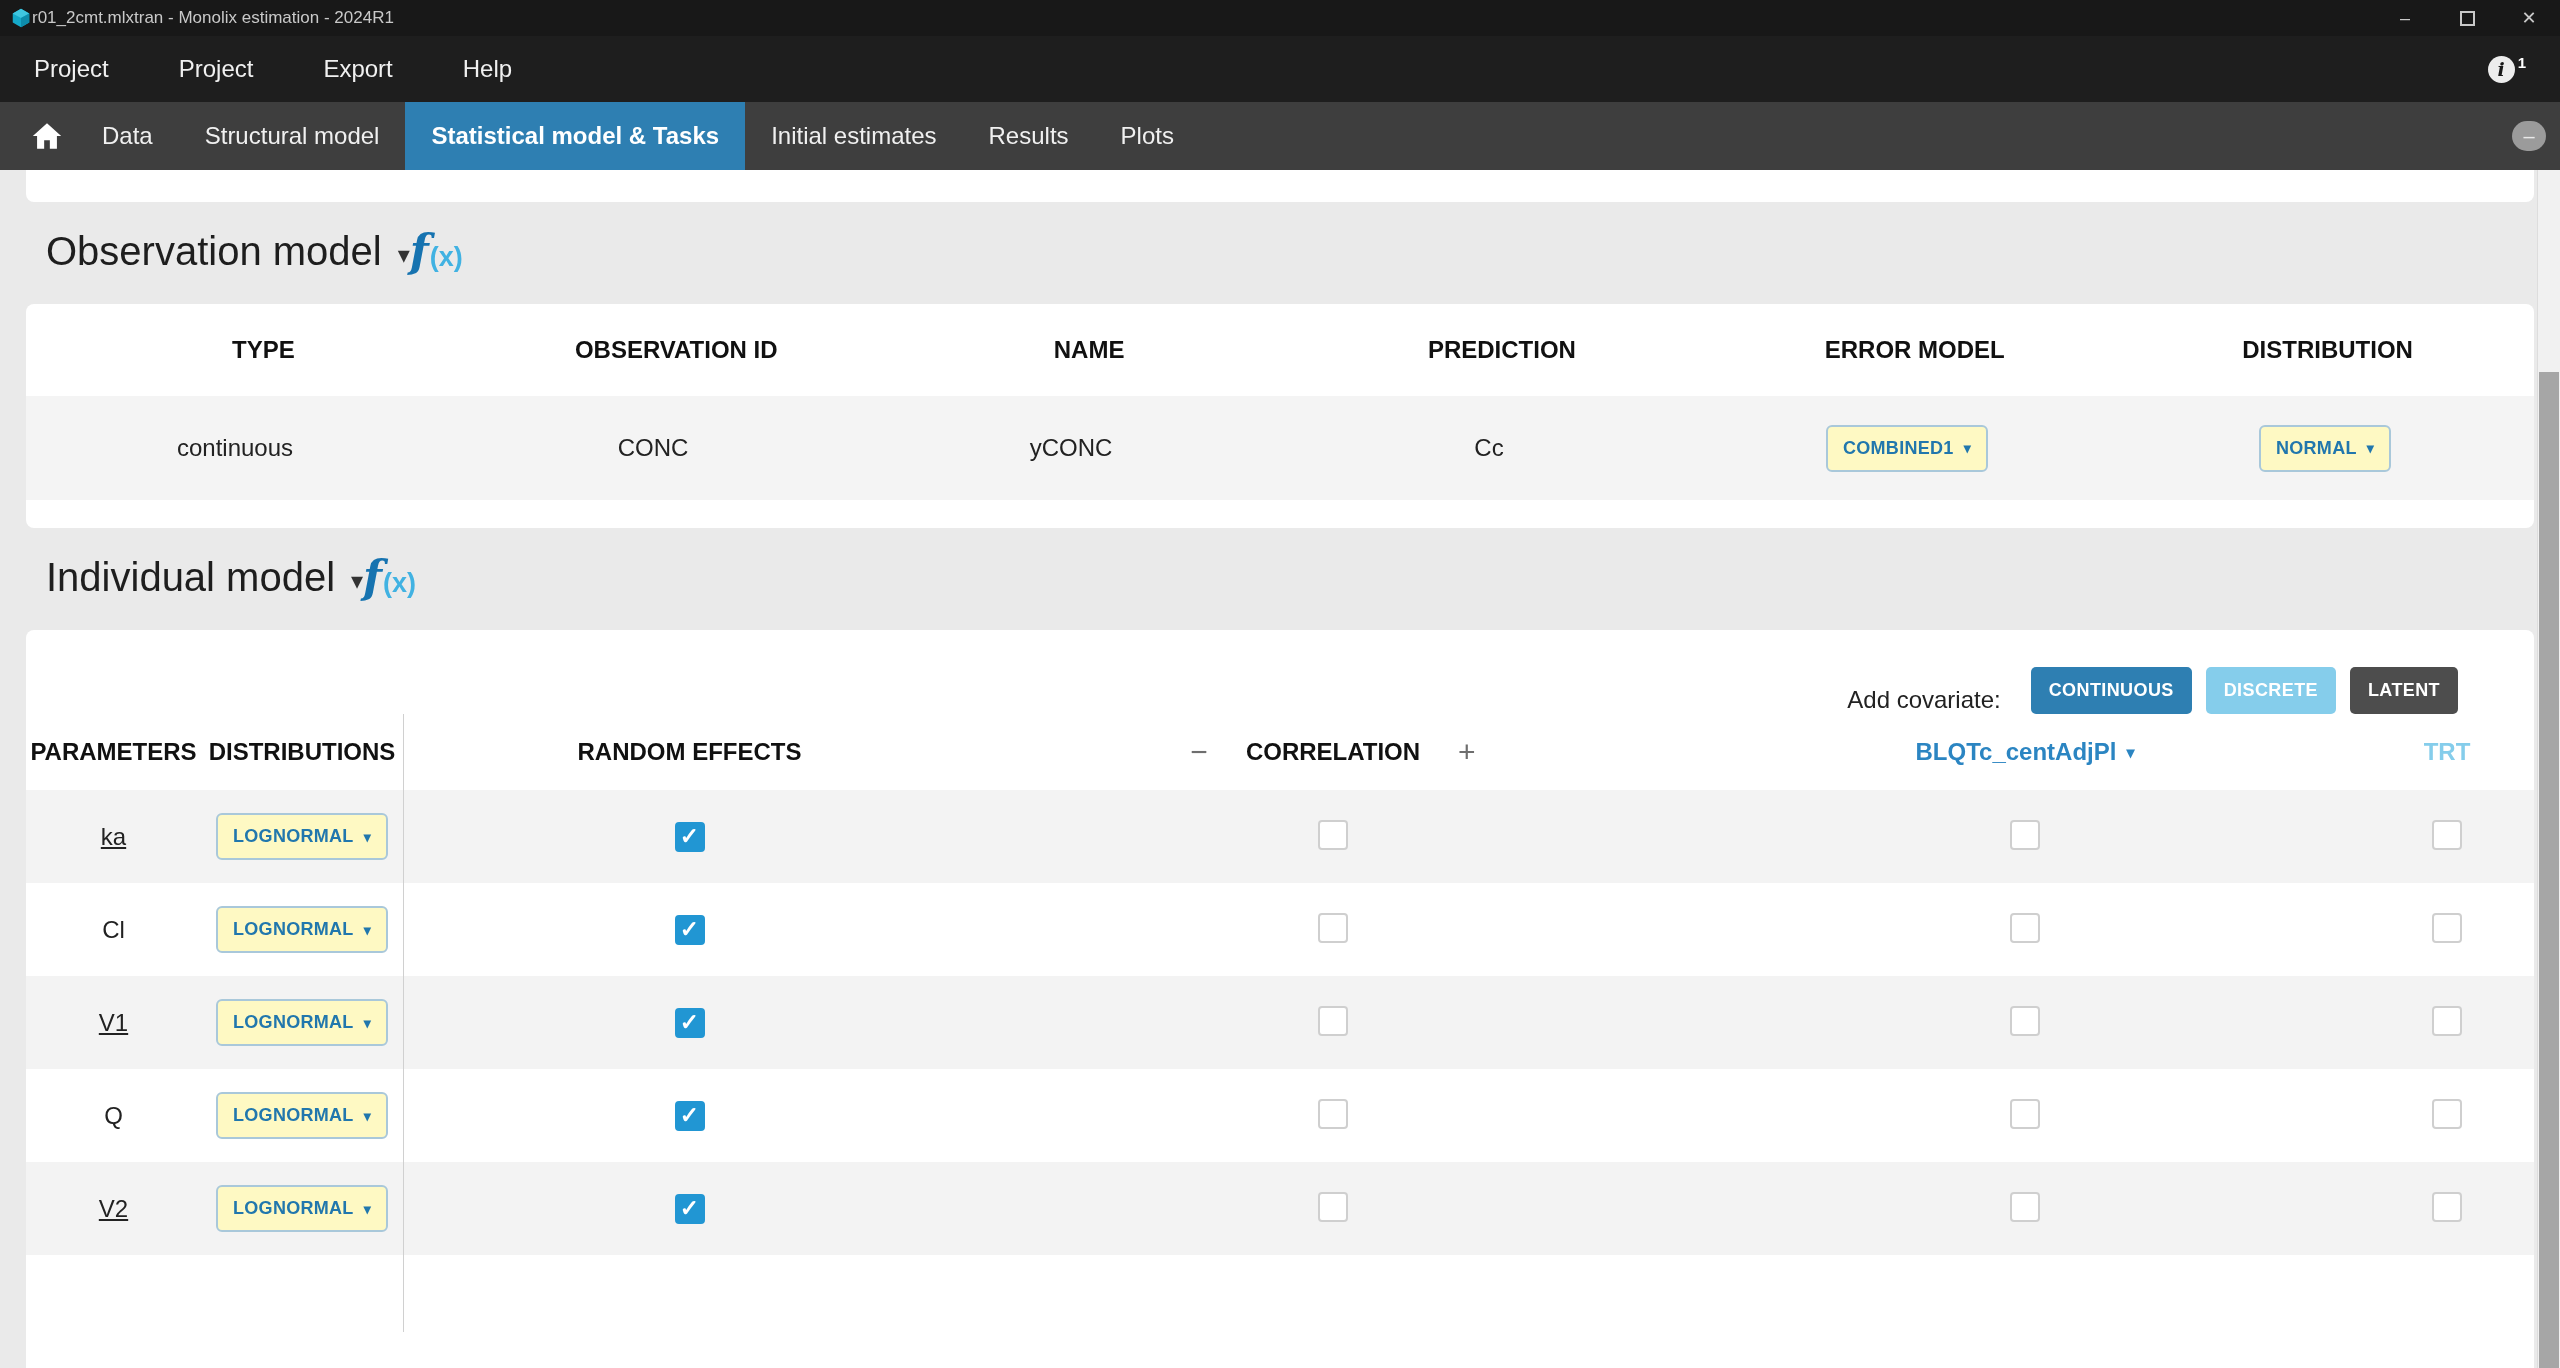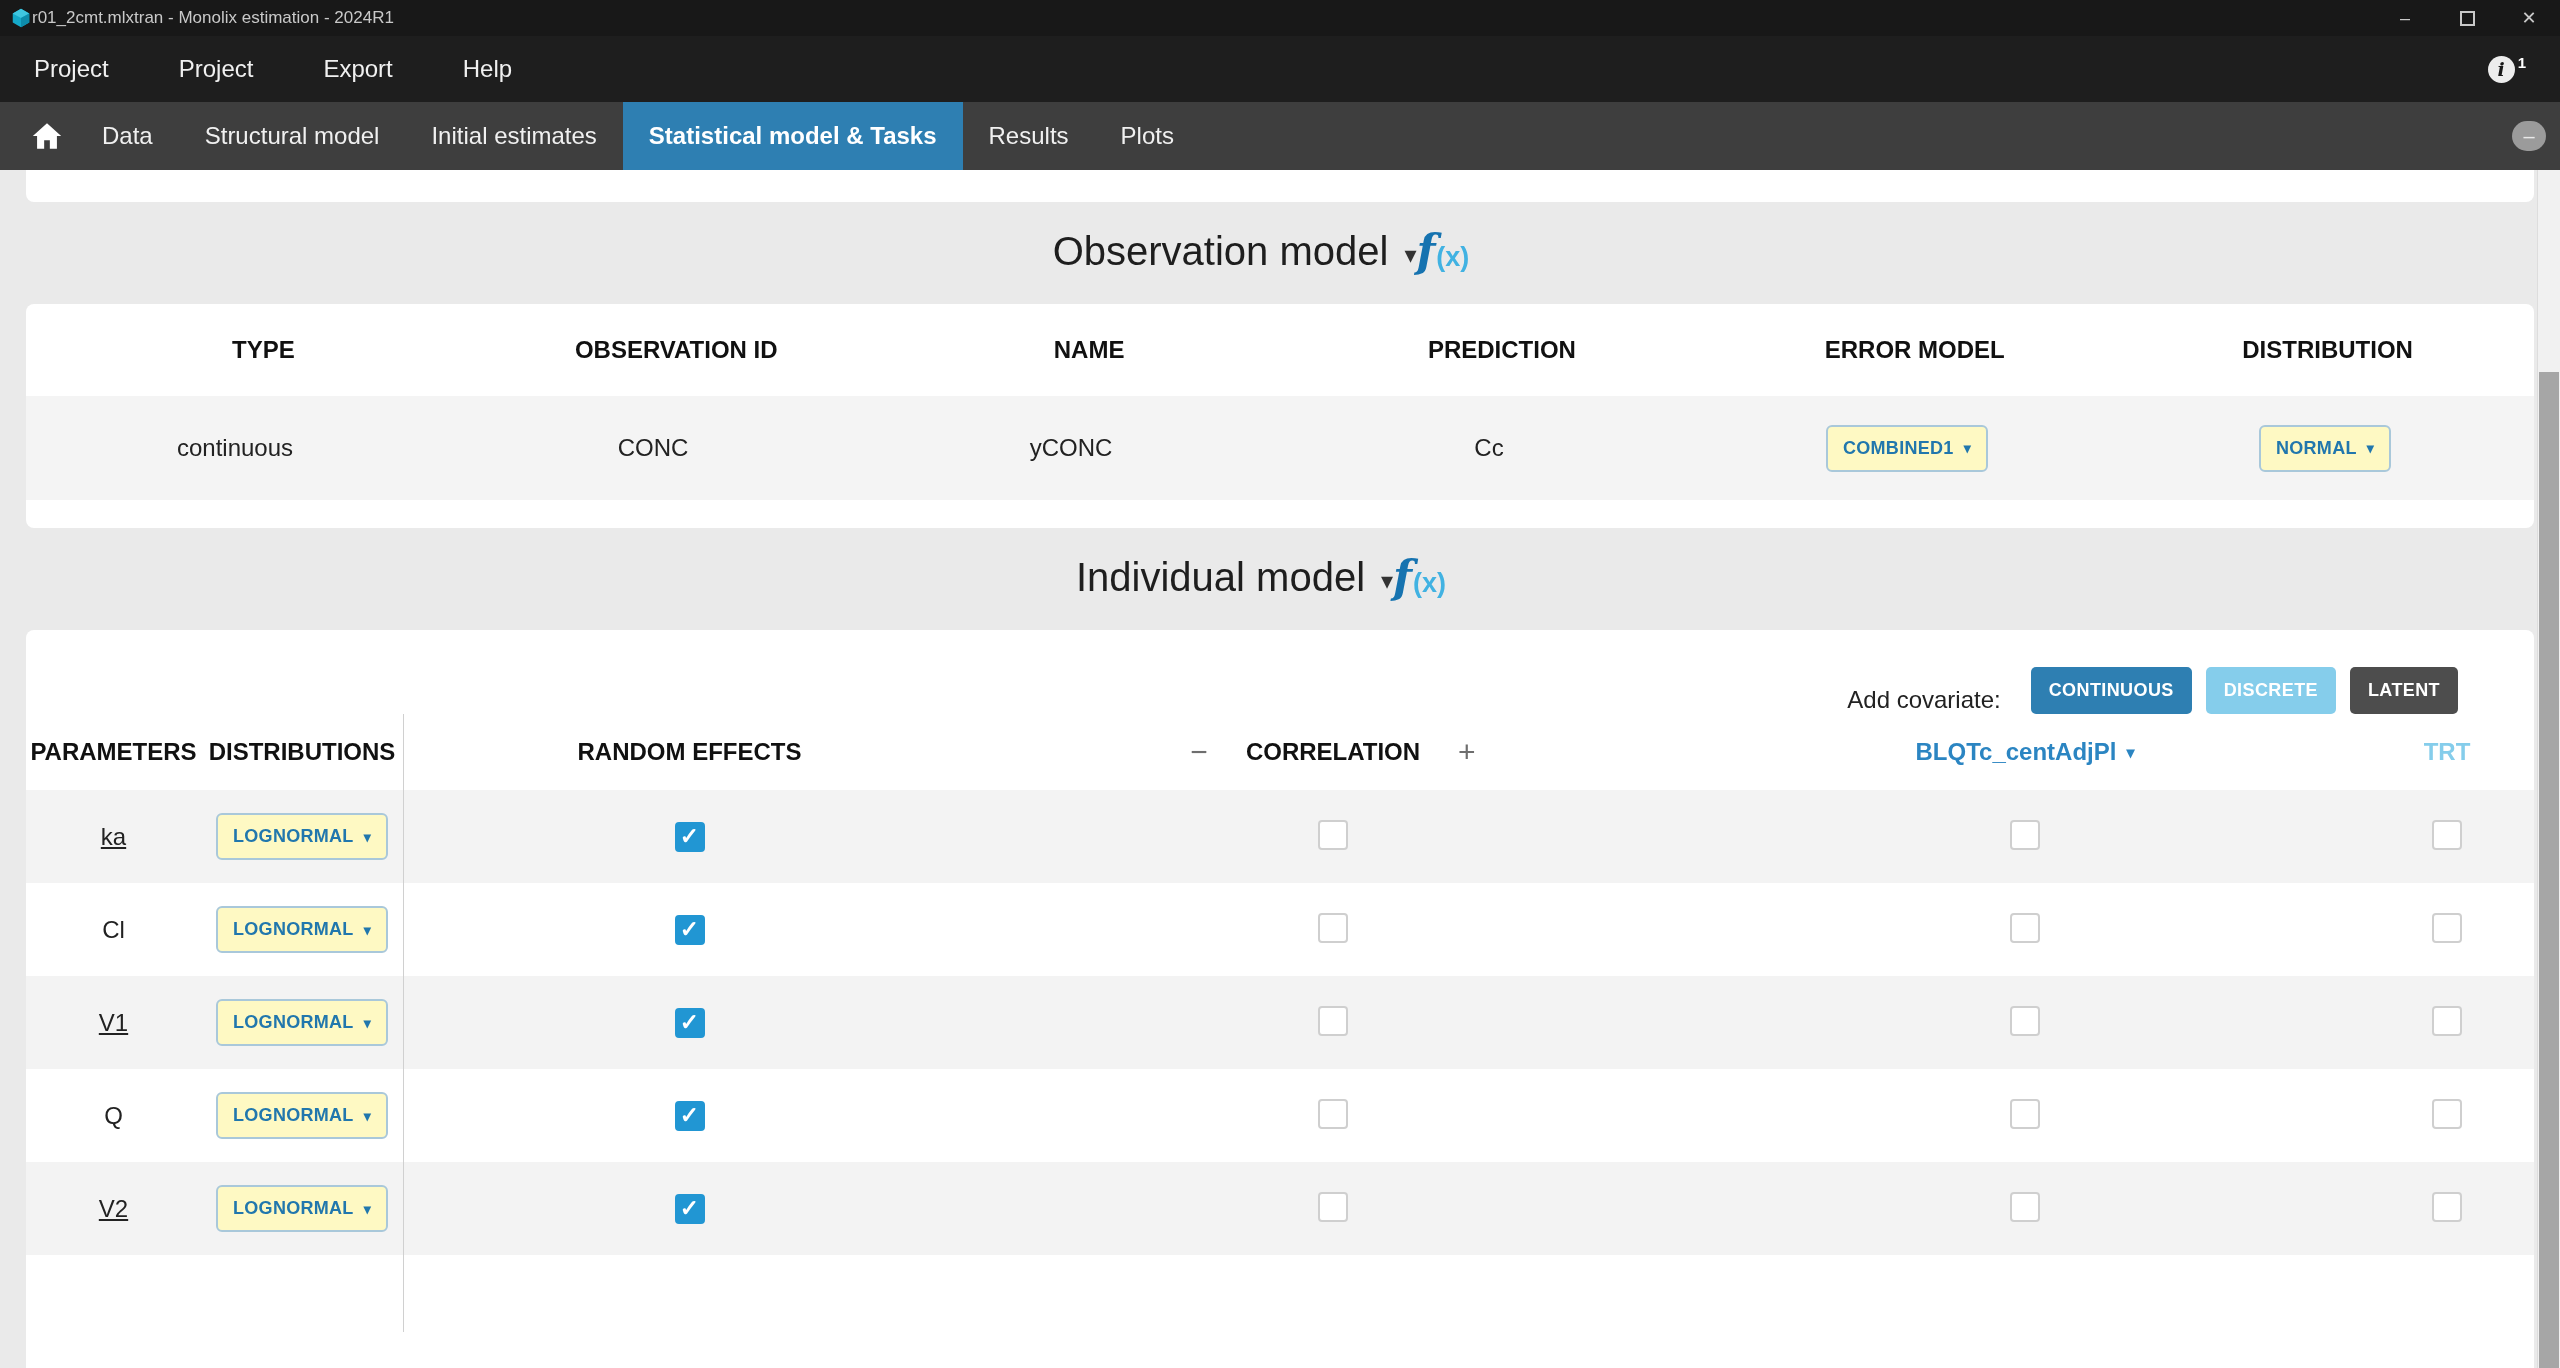--- a/index.html
+++ b/index.html
@@ -34,21 +34,21 @@
   
   .tabbar { height:68px; background:#3e3e3e; display:flex; align-items:center; padding-left:18px; }
   .home-btn { width:58px; height:100%; display:flex; align-items:center; justify-content:center; cursor:pointer; }
   .tab { height:100%; display:flex; align-items:center; padding:0 26px; color:#f0f0f0; font-size:24px; cursor:pointer; white-space:nowrap; }
   .tab.active { background:var(--accent); font-weight:bold; color:#ffffff; }
   .panel-toggle { margin-left:auto; margin-right:14px; width:34px; height:30px; border-radius:15px; background:#9b9b9b; display:flex; align-items:center; justify-content:center; color:#e9e9e9; font-size:20px; cursor:pointer; }
 
   
   .content { position:absolute; top:170px; left:0; right:0; bottom:0; background:#eaeaea; padding:0 26px; overflow:hidden; }
   .card-stub { height:32px; background:#ffffff; border-radius:0 0 8px 8px; }
-  .section-head { height:102px; display:flex; align-items:center; justify-content:center; padding:0 58px 4px 20px; }
+  .section-head { height:102px; display:flex; align-items:center; justify-content:flex-start; padding:0 58px 4px 20px; }
   .section-title-wrap { display:flex; align-items:center; gap:16px; cursor:pointer; }
   .section-title { font-size:40px; color:#1e1e1e; }
   .title-caret { font-size:24px; color:#333333; padding-top:8px; }
   .fx { display:flex; align-items:baseline; cursor:pointer; }
   .fx-f { font-family:"DejaVu Serif", serif; font-style:italic; font-weight:bold; font-size:44px; color:var(--fx-blue); line-height:1; }
   .fx-x { font-weight:bold; font-size:27px; color:var(--fx-light); margin-left:1px; }
 
   .card { background:#ffffff; border-radius:8px; }
 
   
@@ -138,22 +138,22 @@
 </div>
 
 <div class="tabbar">
   <div class="home-btn">
     <svg width="34" height="34" viewBox="0 0 24 24">
       <path d="M12 3 L22 12 H19 V21 H14 V15 H10 V21 H5 V12 H2 Z" fill="#ffffff"></path>
     </svg>
   </div>
   <div class="tab">Data</div>
   <div class="tab">Structural model</div>
+  <div class="tab active">Statistical model &amp; Tasks</div>
   <div class="tab">Initial estimates</div>
-  <div class="tab active">Statistical model &amp; Tasks</div>
   <div class="tab">Results</div>
   <div class="tab">Plots</div>
   <div class="panel-toggle">
       <span>–</span>
     </div>
 </div>
 
 <div class="content">
 
   <div class="card-stub"></div>

